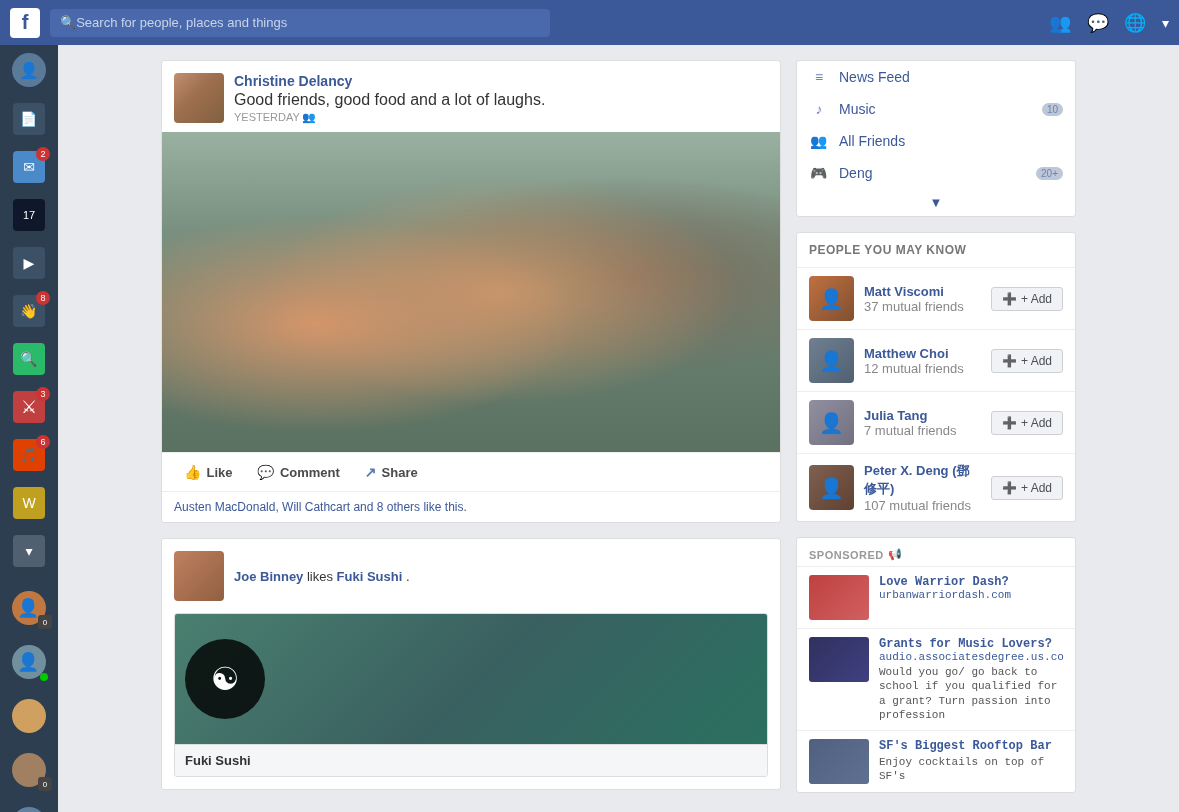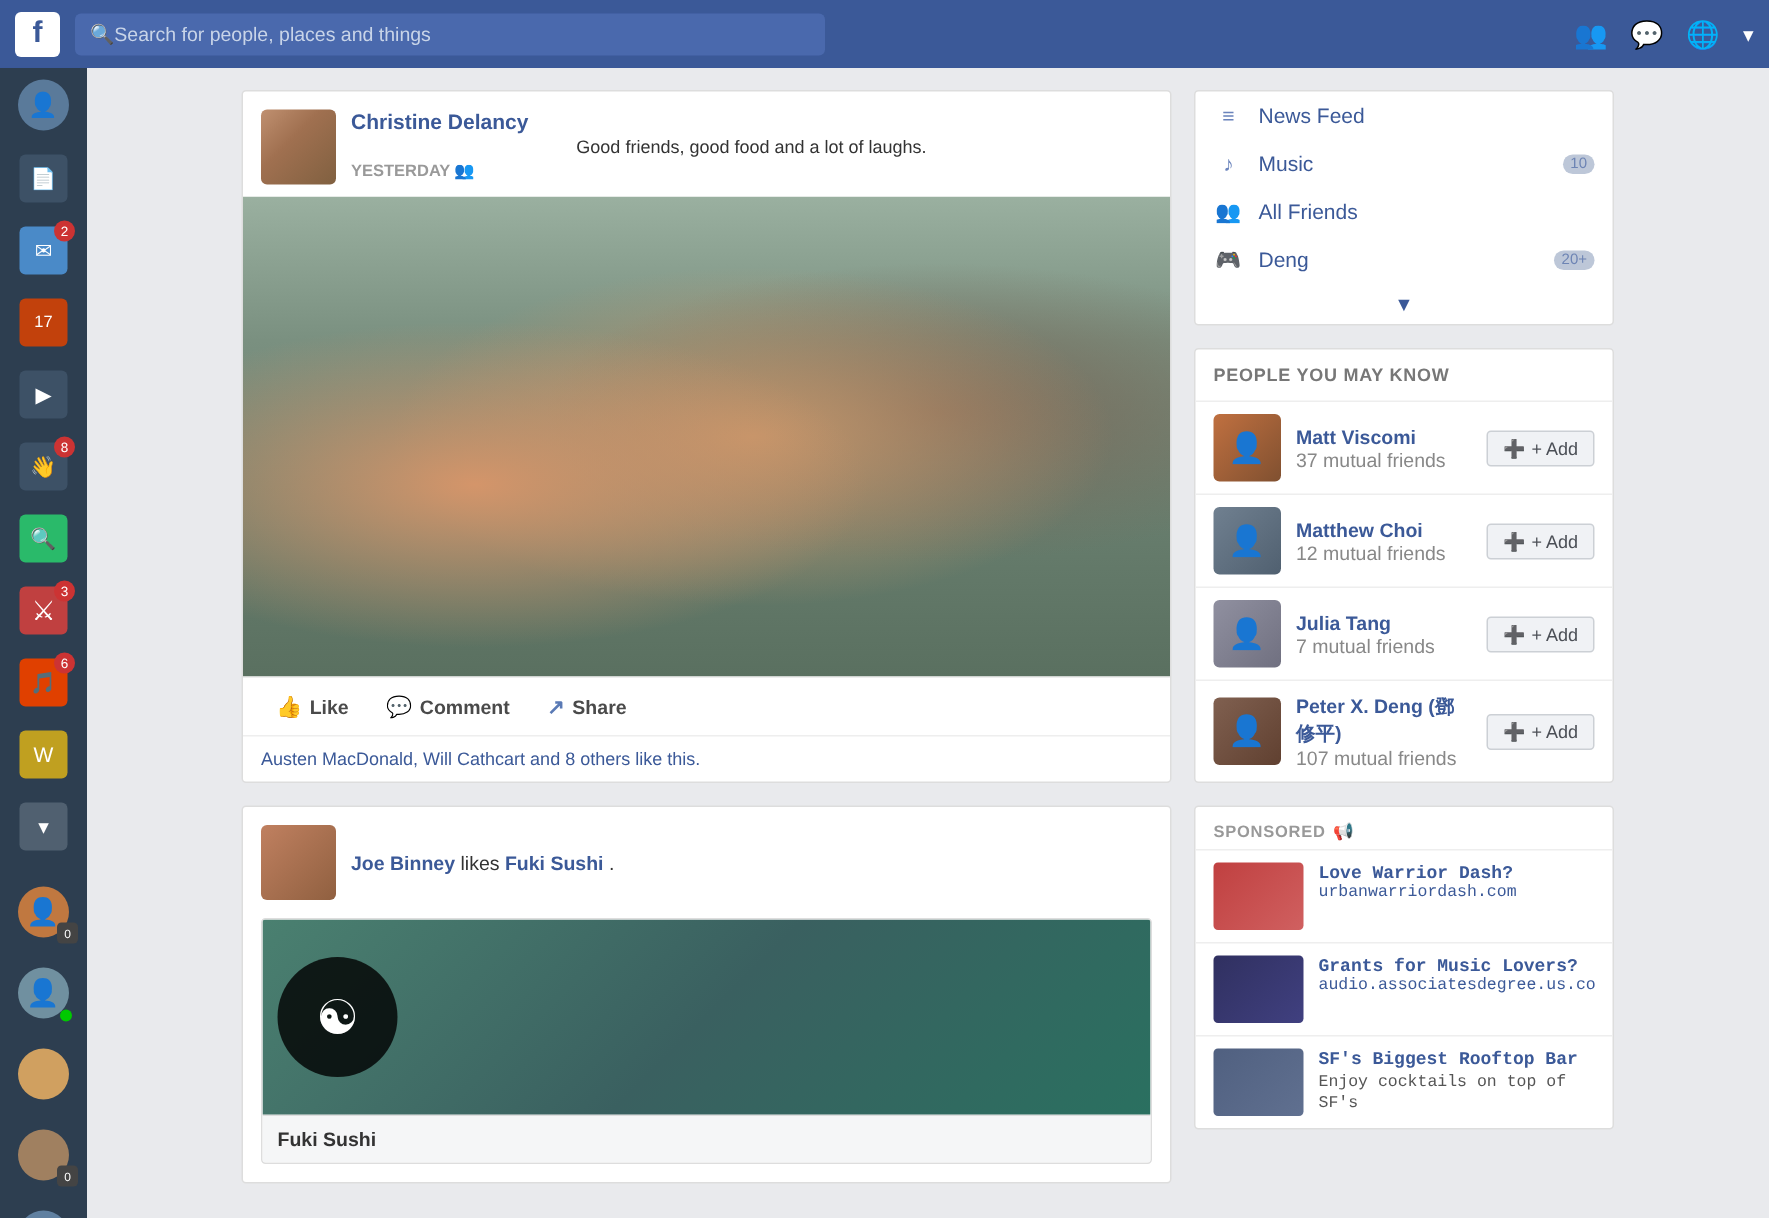--- a/index.html
+++ b/index.html
@@ -118,22 +118,22 @@
     .post-avatar {
       width: 50px; height: 50px;
       border-radius: 4px;
       background: #c0a080;
       flex-shrink: 0;
       overflow: hidden;
       display: flex; align-items: center; justify-content: center;
     }
     .post-meta { flex: 1; }
     .post-name { font-weight: bold; font-size: 14px; color: #3b5998; }
-    .post-status { color: #333; font-size: 12px; margin-top: 2px; text-align: center; }
-    .post-time { color: #999; font-size: 11px; margin-top: 2px; font-weight: bold; }
+    .post-status { color: #333; font-size: 16px; margin-top: 2px; }
+    .post-time { color: #999; font-size: 11px; margin-top: 2px; }
     .post-image {
       width: 100%;
       height: 320px;
       background: linear-gradient(135deg, #8b7355 0%, #6b8e6b 40%, #5a7a8a 100%);
       overflow: hidden;
       display: flex; align-items: center; justify-content: center;
     }
     .post-image-inner {
       width: 100%; height: 100%;
       background: 
@@ -347,21 +347,21 @@
       <span>📄</span>
     </div>
   </div>
   <div class="sidebar-icon">
     <div class="icon-box" style="background:#4a8ac8;">
       <span>✉</span>
     </div>
     <div class="badge">2</div>
   </div>
   <div class="sidebar-icon">
-    <div class="icon-box" style="background:#c2410c;">
+    <div class="icon-box" style="background:#0f172a;">
       <span style="font-size:11px;">17</span>
     </div>
   </div>
   <div class="sidebar-icon">
     <div class="icon-box">
       <span>▶</span>
     </div>
   </div>
   <div class="sidebar-icon">
     <div class="icon-box">
@@ -585,20 +585,21 @@
         <div class="sponsored-text">
           <div class="sponsored-name">Love Warrior Dash?</div>
           <div class="sponsored-url">urbanwarriordash.com</div>
         </div>
       </div>
       <div class="sponsored-item">
         <div class="sponsored-img" style="background:linear-gradient(135deg,#303060,#404080);"></div>
         <div class="sponsored-text">
           <div class="sponsored-name">Grants for Music Lovers?</div>
           <div class="sponsored-url">audio.associatesdegree.us.co</div>
+          <div class="sponsored-desc">Would you go/ go back to school if you qualified for a grant? Turn passion into profession</div>
         </div>
       </div>
       <div class="sponsored-item">
         <div class="sponsored-img" style="background:linear-gradient(135deg,#506080,#607090);"></div>
         <div class="sponsored-text">
           <div class="sponsored-name">SF's Biggest Rooftop Bar</div>
           <div class="sponsored-desc">Enjoy cocktails on top of SF's</div>
         </div>
       </div>
     </div>

